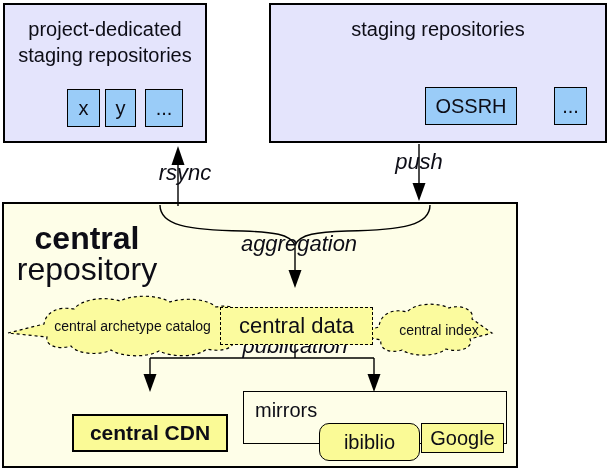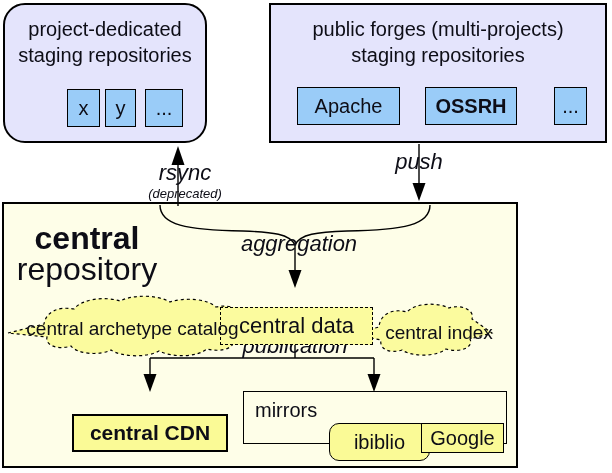--- a/index.html
+++ b/index.html
@@ -21,52 +21,50 @@
   .flowlbl{font-style:italic;font-size:22px;text-align:center;white-space:nowrap;}
   .small-note{font-style:italic;font-size:13px;text-align:center;white-space:nowrap;}
   .central-title{text-align:center;font-size:32px;line-height:31px;}
   .central-title .b{font-weight:bold;}
   .ydash{box-sizing:border-box;background:var(--yellow-soft,#fbfb9e);
     border:1.4px dashed var(--line,#000);
     display:flex;align-items:center;justify-content:center;font-size:22px;}
   .ysolid{box-sizing:border-box;background:var(--yellow-strong,#fafa96);
     border:1.5px solid var(--line,#000);
     display:flex;align-items:center;justify-content:center;font-size:20px;margin-top:22px;}
-  .cloud-text{font-size:19px;text-align:center;white-space:nowrap;}
+  .cloud-text{font-size:14px;text-align:center;white-space:nowrap;}
   .cdn{border-width:2px;font-weight:bold;font-size:21px;}
   .mirrors{box-sizing:border-box;border:1.5px solid var(--line,#000);}
   .mirrors-lbl{position:absolute;left:11px;top:7px;font-size:20px;}
   svg{position:absolute;left:0;top:0;pointer-events:none;}
   svg .ln{stroke:var(--line,#000);stroke-width:1.4;fill:none;}
   svg .hd{fill:var(--line,#000);stroke:none;}
   svg .cloud{fill:var(--yellow-soft,#fbfb9e);stroke:var(--line,#000);
     stroke-width:1.2;stroke-dasharray:3 3;}
 </style>
 </head>
 <body>
 
 <div class="stage">
 
-  <div class="abs box staging" style="left:3px;top:3px;width:204px;height:140px;border-radius:22px;">
+  <div class="abs box staging" style="left:3px;top:3px;width:204px;height:140px;">
     <div class="staging-title">
       <div>project-dedicated</div>
       <div>staging repositories</div>
     </div>
     <div class="chip" style="left:62px;top:84px;width:33px;">x</div>
     <div class="chip" style="left:100px;top:84px;width:31px;">y</div>
     <div class="chip" style="left:140px;top:84px;width:38px;">...</div>
   </div>
 
   <div class="abs box staging" style="left:269px;top:3px;width:338px;height:140px;">
     <div class="staging-title">
-      <div>public forges (multi-projects)</div>
       <div>staging repositories</div>
     </div>
-    <div class="chip" style="left:26px;top:82px;width:103px;">Apache</div>
-    <div class="chip" style="left:154px;top:82px;width:92px;font-weight:bold;">OSSRH</div>
+    <div class="chip" style="left:154px;top:82px;width:92px;">OSSRH</div>
     <div class="chip" style="left:283px;top:82px;width:33px;">...</div>
   </div>
 
   <div class="abs box bigbox" style="left:2px;top:202px;width:516px;height:266px;"></div>
 
   <svg width="612" height="473" viewBox="0 0 612 473">
 
     <line class="ln" x1="178" y1="164" x2="178" y2="206"></line>
     <polygon class="hd" points="178,146 171.5,165 184.5,165"></polygon>
 
@@ -90,36 +88,35 @@
 
     <line class="ln" x1="295" y1="325" x2="295" y2="358"></line>
     <line class="ln" x1="150" y1="358" x2="374" y2="358"></line>
     <line class="ln" x1="150" y1="358" x2="150" y2="377"></line>
     <polygon class="hd" points="150,392 143.5,374 156.5,374"></polygon>
     <line class="ln" x1="374" y1="358" x2="374" y2="377"></line>
     <polygon class="hd" points="374,392 367.5,374 380.5,374"></polygon>
   </svg>
 
   <div class="abs flowlbl" style="left:135px;top:160px;width:100px;">rsync</div>
-  <div class="abs small-note" style="left:120px;top:186px;width:130px;">(deprecated)</div>
   <div class="abs flowlbl" style="left:386px;top:149px;width:66px;">push</div>
   <div class="abs flowlbl" style="left:234px;top:231px;width:130px;">aggregation</div>
   <div class="abs flowlbl" style="left:235px;top:333px;width:120px;">publication</div>
 
   <div class="abs central-title" style="left:12px;top:223px;width:150px;">
     <div class="b">central</div>
     <div>repository</div>
   </div>
 
   <div class="abs ydash" style="left:220px;top:287px;width:153px;height:38px;margin-top:20px;">central data</div>
 
   <div class="abs cloud-text" style="left:20px;top:318px;width:225px;">central archetype catalog</div>
   <div class="abs cloud-text" style="left:384px;top:322px;width:110px;">central index</div>
 
   <div class="abs ysolid cdn" style="left:72px;top:392px;width:156px;height:38px;">central CDN</div>
 
   <div class="abs mirrors" style="left:243px;top:391px;width:264px;height:53px;">
     <div class="mirrors-lbl">mirrors</div>
-    <div class="ysolid" style="position:absolute;left:85px;top:9px;width:101px;height:38px;border-radius:10px;">ibiblio</div>
+    <div class="ysolid" style="position:absolute;left:75px;top:9px;width:101px;height:38px;border-radius:10px;">ibiblio</div>
     <div class="ysolid" style="position:absolute;left:177px;top:9px;width:83px;height:30px;">Google</div>
   </div>
 
 </div>
 
 </body></html>

